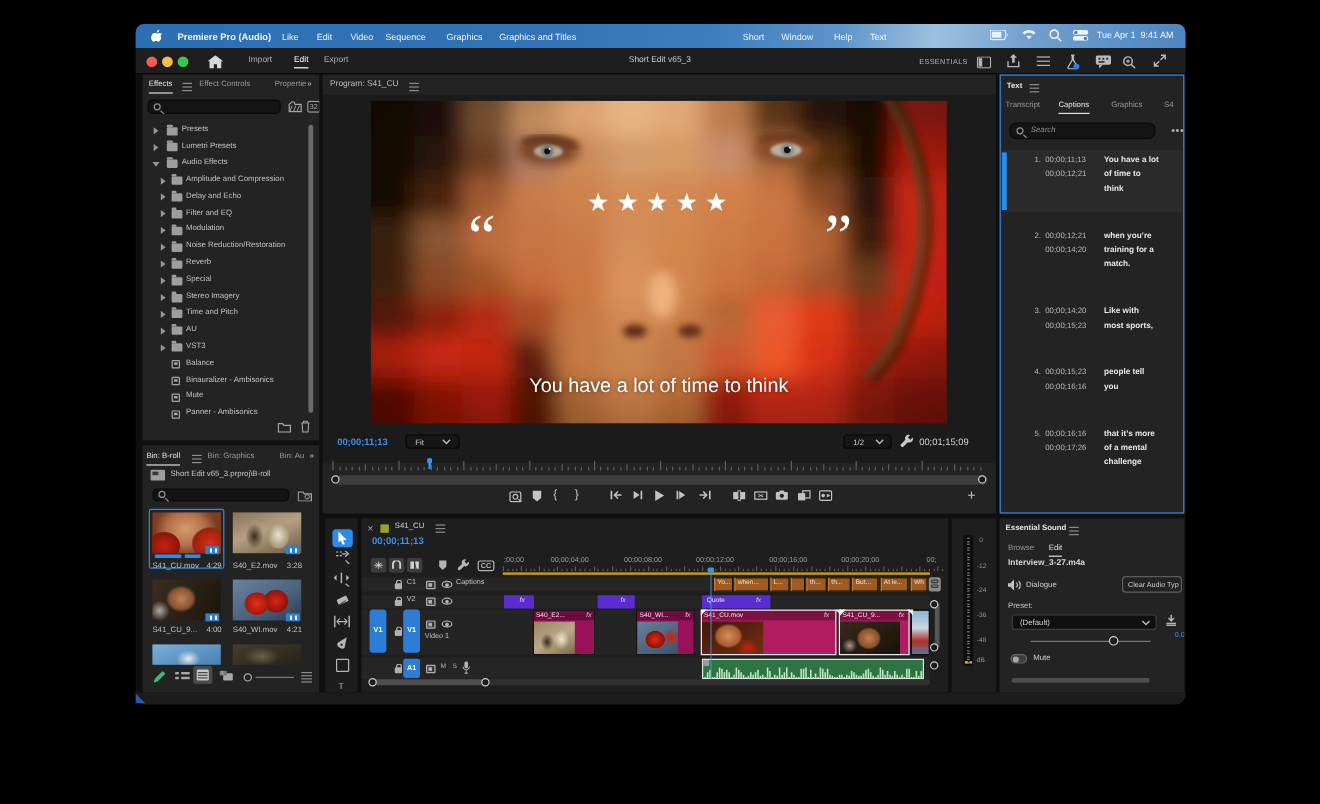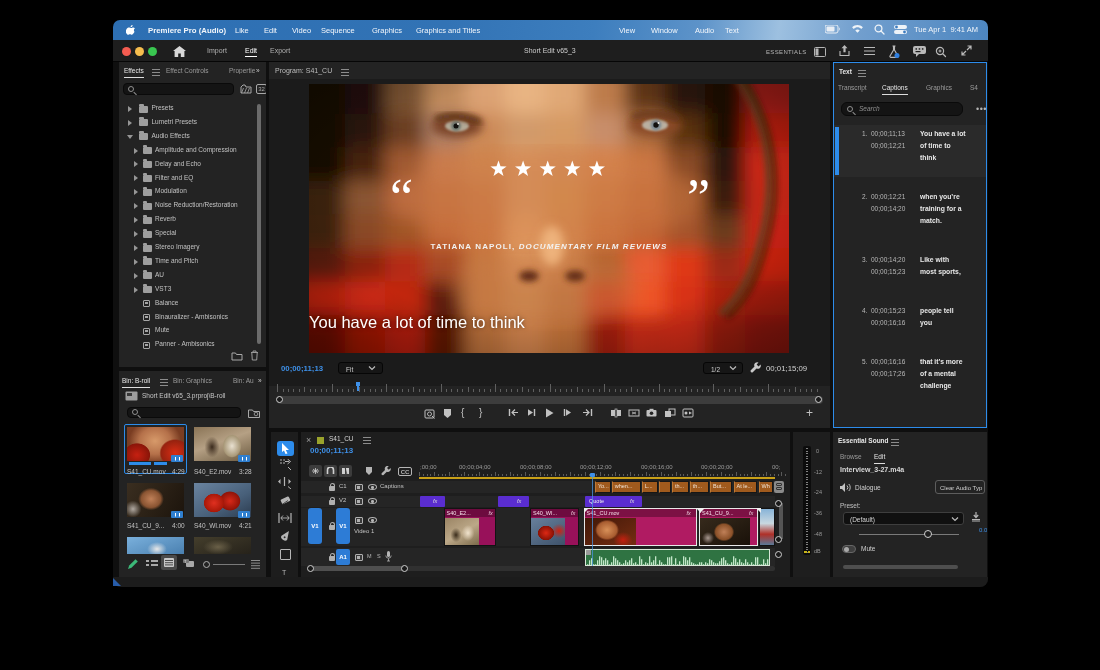--- a/index.html
+++ b/index.html
@@ -48,23 +48,23 @@
     <svg class="abs" style="left:13px;top:4px" width="12" height="13" viewBox="0 0 12 13">
         <path fill="#fff" d="M8.3 1.1c.1.7-.2 1.4-.6 1.9-.5.5-1.2.9-1.9.8-.1-.7.3-1.4.7-1.8C6.9 1.5 7.7 1.1 8.3 1.1zM10.6 9.6c-.3.8-.5 1.1-.9 1.8-.6.9-1.4 2-2.4 2-.9 0-1.1-.6-2.3-.6-1.2 0-1.5.6-2.3.6-1 0-1.7-1-2.3-1.9C-.9 9.1.2 5.9 1.8 4.9c.8-.5 1.8-.5 2.5-.5.8 0 1.3.6 2.3.6.9 0 1.4-.6 2.5-.6.7 0 1.5.4 2.1 1.1-1.8 1-1.5 3.5-.6 4.1z" transform="scale(.8)"></path>
       </svg>
     <div class="mi" style="left:35px;font-weight:bold;font-size:7.8px;">Premiere Pro (Audio)</div>
     <div class="mi" style="left:122px;">Like</div>
     <div class="mi" style="left:151px;">Edit</div>
     <div class="mi" style="left:179px;">Video</div>
     <div class="mi" style="left:208px;">Sequence</div>
     <div class="mi" style="left:259px;">Graphics</div>
     <div class="mi" style="left:303px;">Graphics and Titles</div>
-    <div class="mi" style="left:506px;">View</div>
+    <div class="mi" style="left:506px;">Short</div>
     <div class="mi" style="left:538px;">Window</div>
-    <div class="mi" style="left:582px;">Audio</div>
+    <div class="mi" style="left:582px;">Help</div>
     <div class="mi" style="left:612px;">Text</div>
 
     <svg class="abs" style="left:712px;top:5px" width="16" height="9" viewBox="0 0 16 9">
         <rect x="0" y="0" width="13" height="8" rx="2" fill="none" stroke="#e8eef5" stroke-width="1"></rect>
         <rect x="1.5" y="1.5" width="8" height="5" rx="1" fill="#e8eef5"></rect>
         <path d="M14 2.5v3c1-.3 1-2.7 0-3z" fill="#e8eef5"></path>
       </svg>
     <svg class="abs" style="left:738px;top:4px" width="13" height="10" viewBox="0 0 13 10">
         <path d="M6.5 8.7L4.3 6.5c1.2-1.2 3.2-1.2 4.4 0zM2.7 4.9C4.8 2.8 8.2 2.8 10.3 4.9l1.6-1.6C8.9.3 4.1.3 1.1 3.3z" fill="#eef3f8"></path>
       </svg>
@@ -470,22 +470,21 @@
       
       <svg class="abs" style="left:180px;top:76px" width="118" height="18" viewBox="0 0 118 18">
           <polygon points="9.5,0.5 11.5,6.2 17.6,6.4 12.7,10.1 14.5,15.9 9.5,12.4 4.5,15.9 6.3,10.1 1.4,6.4 7.5,6.2" fill="#fff"></polygon>
           <polygon points="34.1,0.5 36.1,6.2 42.2,6.4 37.3,10.1 39.1,15.9 34.1,12.4 29.1,15.9 30.9,10.1 26.0,6.4 32.1,6.2" fill="#fff"></polygon>
           <polygon points="58.7,0.5 60.7,6.2 66.8,6.4 61.9,10.1 63.7,15.9 58.7,12.4 53.7,15.9 55.5,10.1 50.6,6.4 56.7,6.2" fill="#fff"></polygon>
           <polygon points="83.3,0.5 85.3,6.2 91.4,6.4 86.5,10.1 88.3,15.9 83.3,12.4 78.3,15.9 80.1,10.1 75.2,6.4 81.3,6.2" fill="#fff"></polygon>
           <polygon points="107.9,0.5 109.9,6.2 116.0,6.4 111.1,10.1 112.9,15.9 107.9,12.4 102.9,15.9 104.7,10.1 99.8,6.4 105.9,6.2" fill="#fff"></polygon>
         </svg>
       <div class="abs" style="left:81px;top:84px;color:#fff;font-size:52px;font-family:'Liberation Serif',serif;">“</div>
       <div class="abs" style="left:378px;top:84px;color:#fff;font-size:52px;font-family:'Liberation Serif',serif;">”</div>
-      <div class="abs" style="left:0;top:158px;width:480px;text-align:center;color:#f2f2f2;font-size:8px;font-weight:bold;letter-spacing:1.1px;">TATIANA NAPOLI, <i>DOCUMENTARY FILM REVIEWS</i></div>
-      <div class="abs" style="left:0;top:229px;width:480px;color:#fff;font-size:16.5px;text-shadow:0 0 4px rgba(0,0,0,.55);">You have a lot of time to think</div>
+      <div class="abs" style="left:0;top:229px;width:480px;text-align:center;color:#fff;font-size:16.5px;text-shadow:0 0 4px rgba(0,0,0,.55);">You have a lot of time to think</div>
     </div>
 
     <div class="abs" style="left:12px;top:302px;font-size:7.8px;font-weight:bold;color:#3e90e8;">00;00;11;13</div>
     <div class="abs" style="left:69px;top:300px;width:45px;height:12px;background:#161616;border:1px solid #060606;border-radius:3px;font-size:6.5px;color:#ccc;padding:2.5px 0 0 7px;">Fit</div>
     <svg class="abs" style="left:99px;top:303px" width="8" height="6" viewBox="0 0 8 6">
         <path d="M1 1.5l3 3 3-3" fill="none" stroke="#bbb" stroke-width="1.2"></path>
       </svg>
     <div class="abs" style="left:434px;top:300px;width:40px;height:12px;background:#161616;border:1px solid #060606;border-radius:3px;font-size:6.5px;color:#ccc;padding:2.5px 0 0 7px;">1/2</div>
     <svg class="abs" style="left:460px;top:303px" width="8" height="6" viewBox="0 0 8 6">
         <path d="M1 1.5l3 3 3-3" fill="none" stroke="#bbb" stroke-width="1.2"></path>

